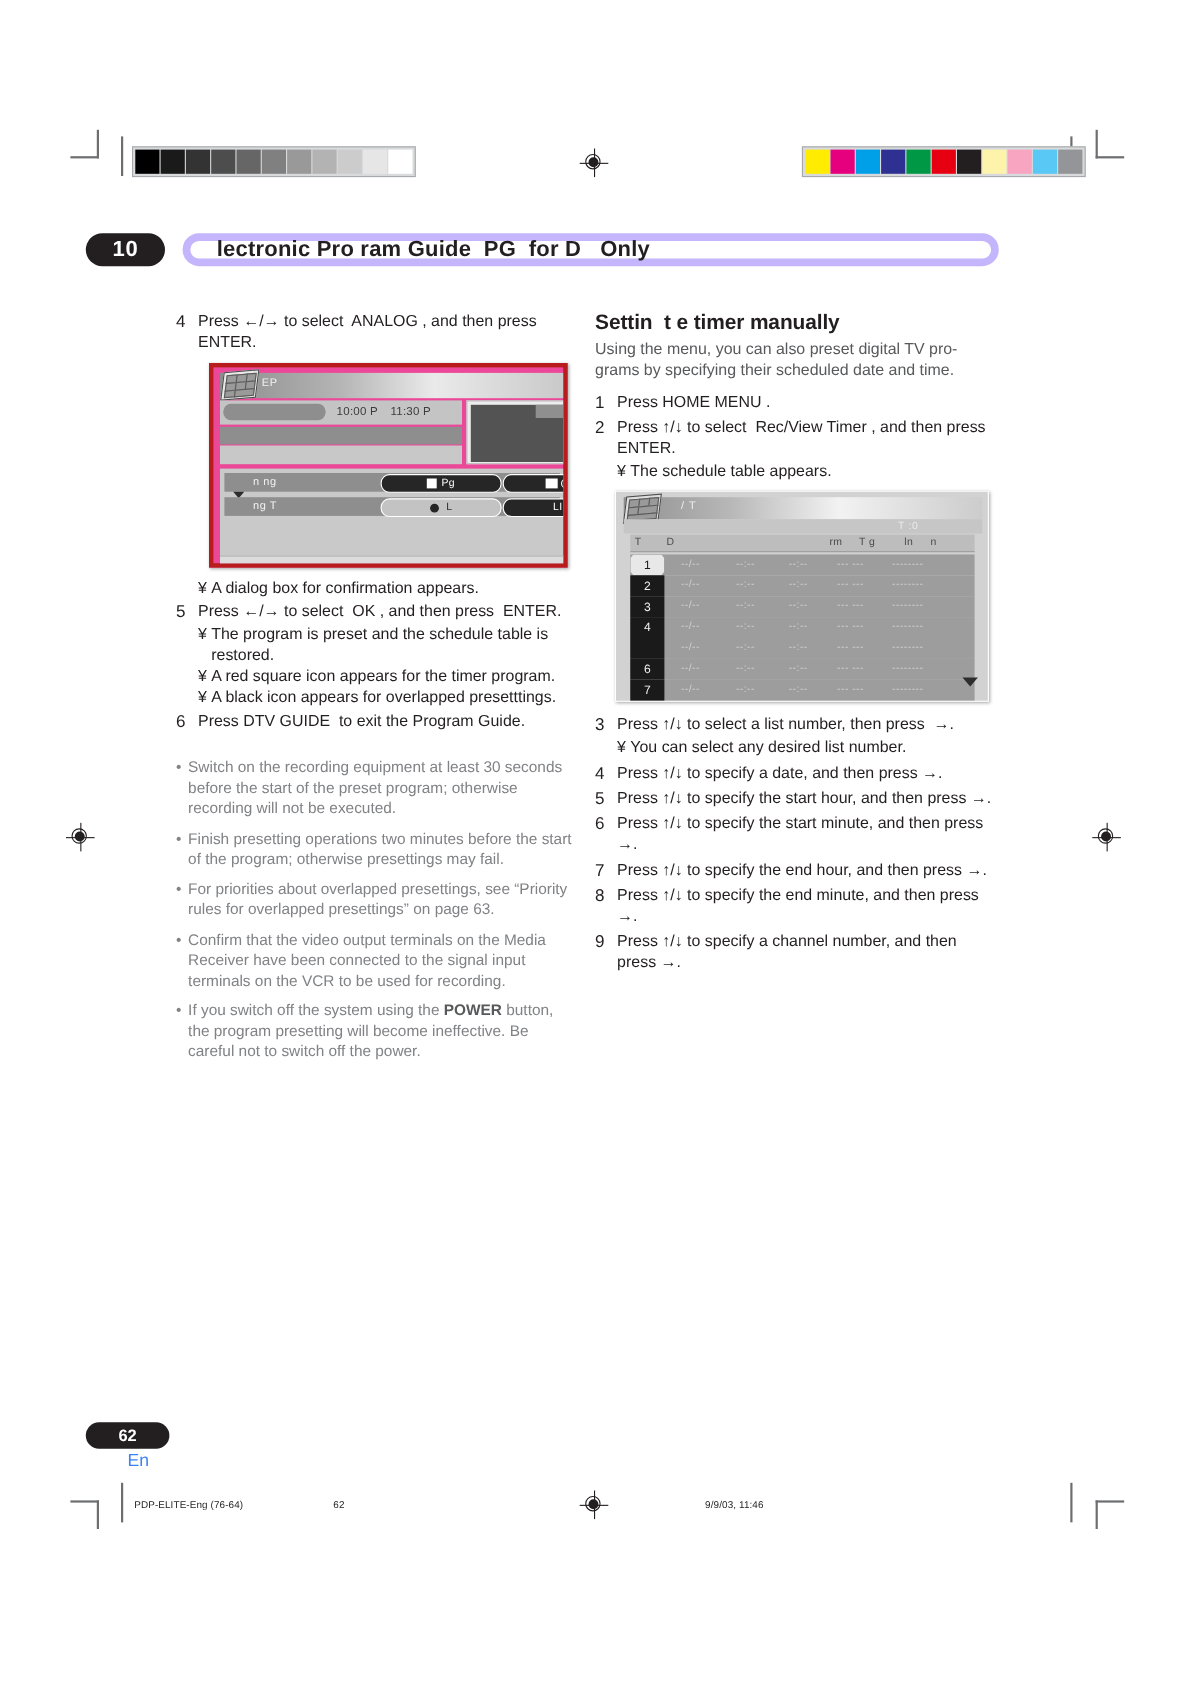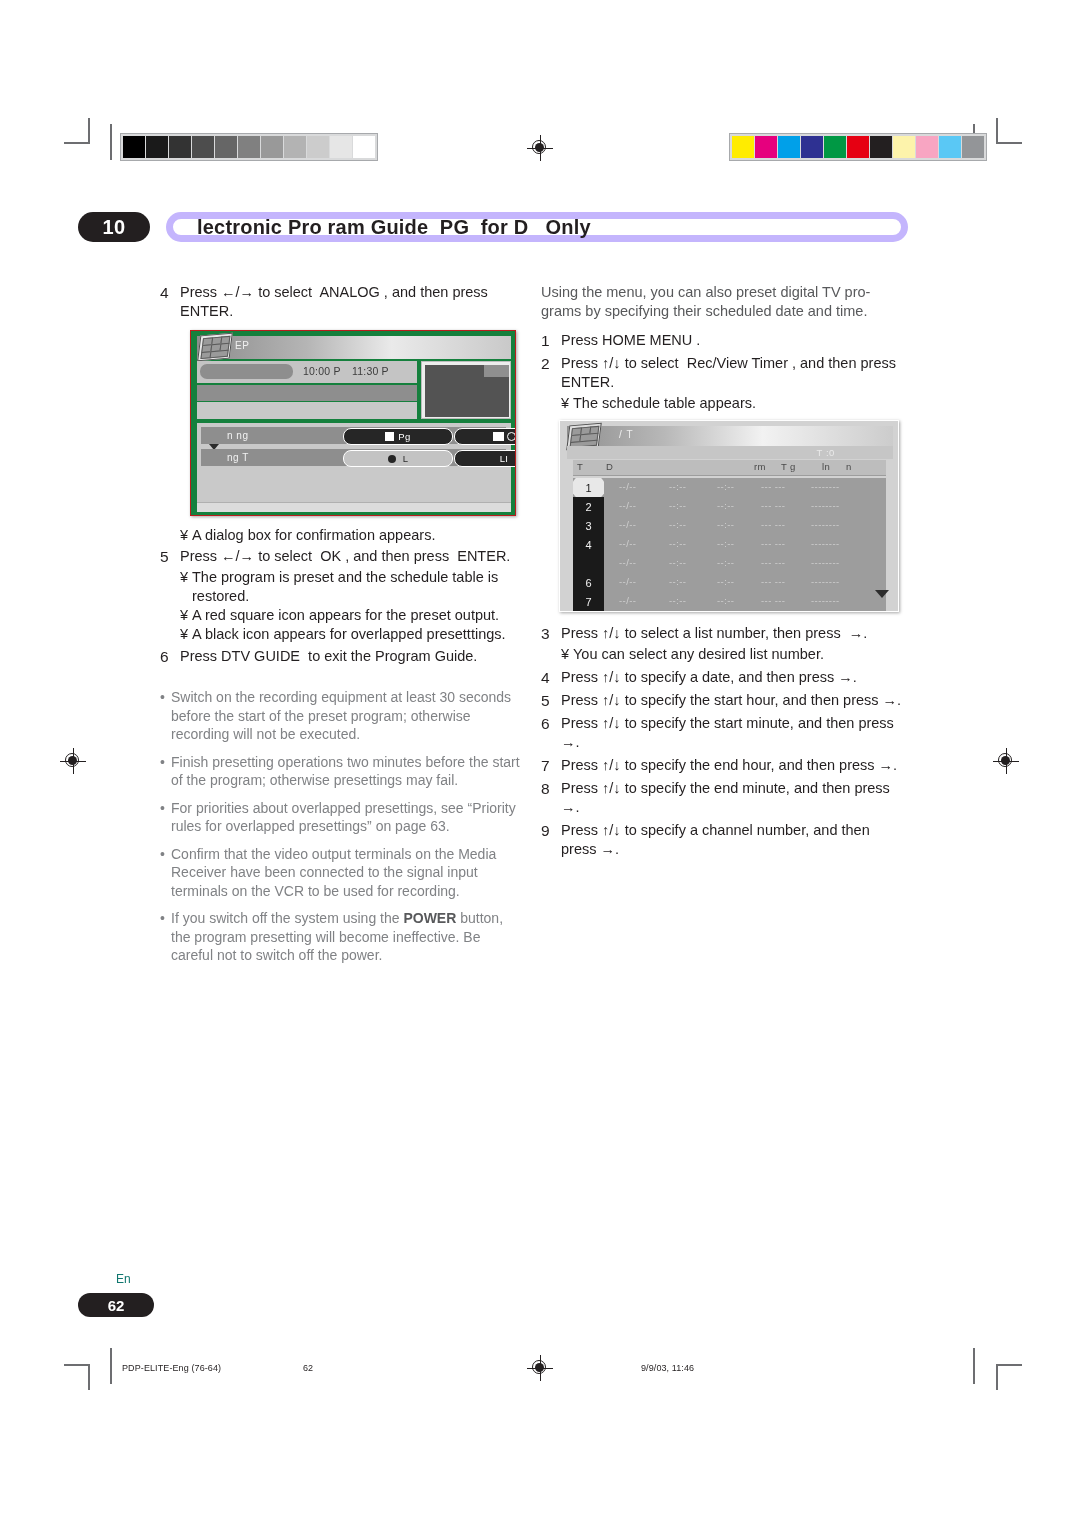--- a/index.html
+++ b/index.html
@@ -188,22 +188,22 @@
   }
   .note-bullet { flex: 0 0 11px; }
   .note-text { flex: 1 1 auto; white-space: pre-wrap; }
   .note-text b { color: #58595b; font-weight: bold; }
 
   
   #epg-shot {
     position: relative;
     width: 326px; height: 186px;
     margin: 9px 0 10px 30px;
-    background: #15803d;
-    border: 1px solid #b91c1c;
+    background: #ec4899;
+    border: 4px solid #b91c1c;
     box-shadow: 1px 1px 3px rgba(0,0,0,.35);
     box-sizing: border-box;
     overflow: hidden;
   }
   #epg-titlebar {
     position: absolute; left: 6px; top: 5px;
     width: 314px; height: 23px;
     background: linear-gradient(to right, #8c8c8c 0%, #b5b5b5 35%, #eaeaea 62%, #c9c9c9 100%);
   }
   #epg-app-icon {
@@ -398,23 +398,23 @@
     width: 76px; height: 24px;
     background: #231f20;
     border-radius: 12px;
     color: #ffffff;
     font-size: 15px;
     font-weight: bold;
     display: flex; align-items: center; justify-content: center;
   }
   #page-lang {
     position: absolute;
-    left: 116px; top: 1272px;
-    font-size: 12px;
-    color: #0f766e;
+    left: 116px; top: 1320px;
+    font-size: 16px;
+    color: #3b82f6;
   }
   .print-meta {
     position: absolute;
     font-size: 9px;
     color: #231f20;
     letter-spacing: 0.1px;
     white-space: nowrap;
   }
 </style>
 </head>
@@ -566,21 +566,21 @@
   <div class="step" style="margin-top:2px;">
     <span class="step-num">5</span>
     <span class="step-body">Press ←/→ to select  OK , and then press  ENTER.</span>
   </div>
   <div class="sub">
     <span class="sub-mark">¥</span>
     <span class="sub-text">The program is preset and the schedule table is restored.</span>
   </div>
   <div class="sub">
     <span class="sub-mark">¥</span>
-    <span class="sub-text">A red square icon appears for the preset output.</span>
+    <span class="sub-text">A red square icon appears for the timer program.</span>
   </div>
   <div class="sub">
     <span class="sub-mark">¥</span>
     <span class="sub-text">A black icon appears for overlapped presetttings.</span>
   </div>
 
   <div class="step" style="margin-top:3px;">
     <span class="step-num">6</span>
     <span class="step-body">Press DTV GUIDE  to exit the Program Guide.</span>
   </div>
@@ -604,20 +604,21 @@
     </div>
     <div class="note-item">
       <span class="note-bullet">•</span>
       <span class="note-text" id="note-item-power">If you switch off the system using the <b>POWER</b> button, the program presetting will become ineffective. Be careful not to switch off the power.</span>
     </div>
   </div>
 </div>
 
 <div id="col-right">
 
+  <div id="section-heading">Settin  t e timer manually</div>
   <div id="section-intro">Using the menu, you can also preset digital TV pro-grams by specifying their scheduled date and time.</div>
 
   <div class="step">
     <span class="step-num">1</span>
     <span class="step-body">Press HOME MENU .</span>
   </div>
 
   <div class="step" style="margin-top:4px;">
     <span class="step-num">2</span>
     <span class="step-body">Press ↑/↓ to select  Rec/View Timer , and then press ENTER.</span>

